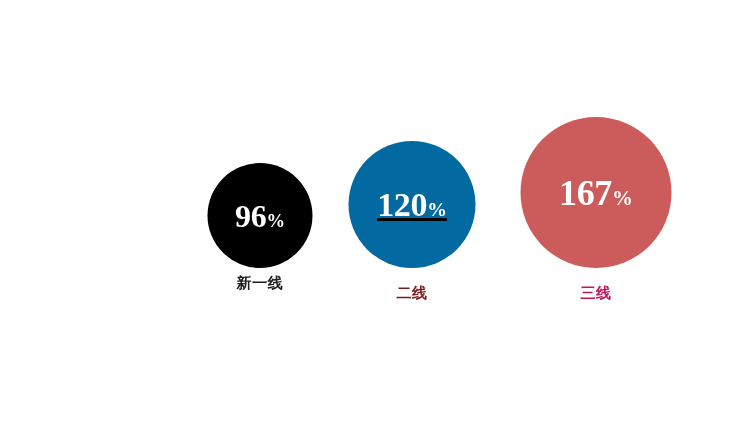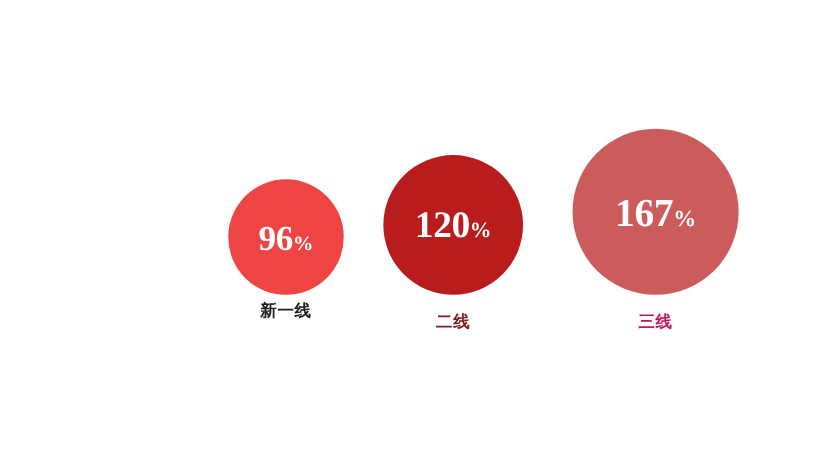--- a/index.html
+++ b/index.html
@@ -62,28 +62,28 @@
     letter-spacing: 0.04em;
   }
 </style>
 </head>
 <body style="background: rgb(255, 255, 255);">
 
 <div id="chart-root">
 
 
   <div class="bubble-group" id="group-1" style="left: 260px; top: 163px;">
-    <div class="bubble" id="circle-1" style="width: 105px; height: 105px; background: #ef4444;">
+    <div class="bubble" id="circle-1" style="width: 105px; height: 105px; background: #000000;">
       <span class="bubble-value" id="value-1" style="font-size: 32px; color: rgb(255, 255, 255);"><span>96</span><span class="bubble-pct">%</span></span>
     </div>
     <div class="bubble-label" id="label-1" style="color: rgb(29, 29, 29); margin-top: 8px;">新一线</div>
   </div>
 
   <div class="bubble-group" id="group-2" style="left: 412px; top: 141px;">
-    <div class="bubble" id="circle-2" style="width: 127px; height: 127px; background: #b91c1c;">
+    <div class="bubble" id="circle-2" style="width: 127px; height: 127px; background: #0369a1; text-decoration: underline;">
       <span class="bubble-value" id="value-2" style="font-size: 34px; color: rgb(255, 255, 255);"><span>120</span><span class="bubble-pct">%</span></span>
     </div>
     <div class="bubble-label" id="label-2" style="color: #7f1d1d; margin-top: 18px;">二线</div>
   </div>
 
   <div class="bubble-group" id="group-3" style="left: 596px; top: 117px;">
     <div class="bubble" id="circle-3" style="width: 151px; height: 151px; background: rgb(204, 91, 91);">
       <span class="bubble-value" id="value-3" style="font-size: 36px; color: rgb(255, 255, 255);"><span>167</span><span class="bubble-pct">%</span></span>
     </div>
     <div class="bubble-label" id="label-3" style="color: #be185d; margin-top: 18px;">三线</div>

